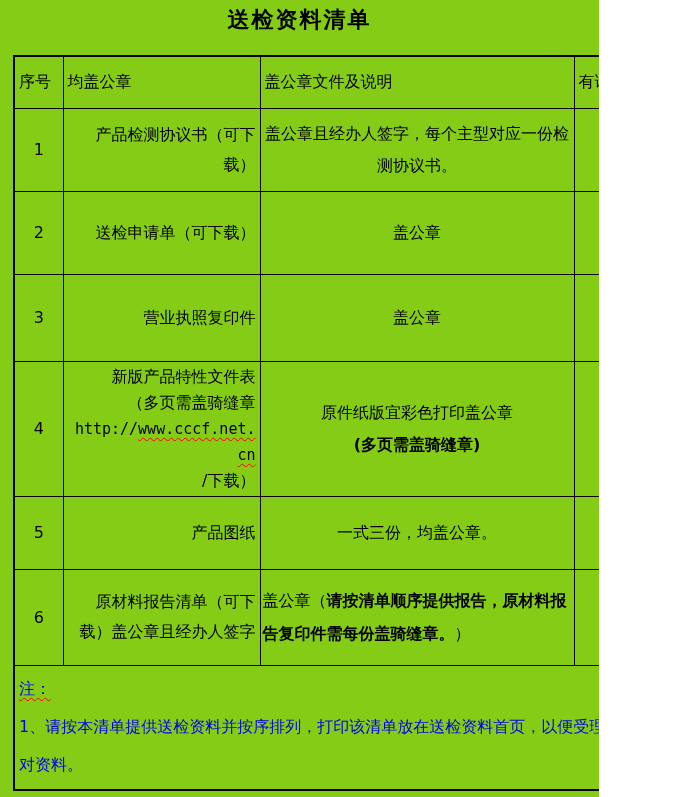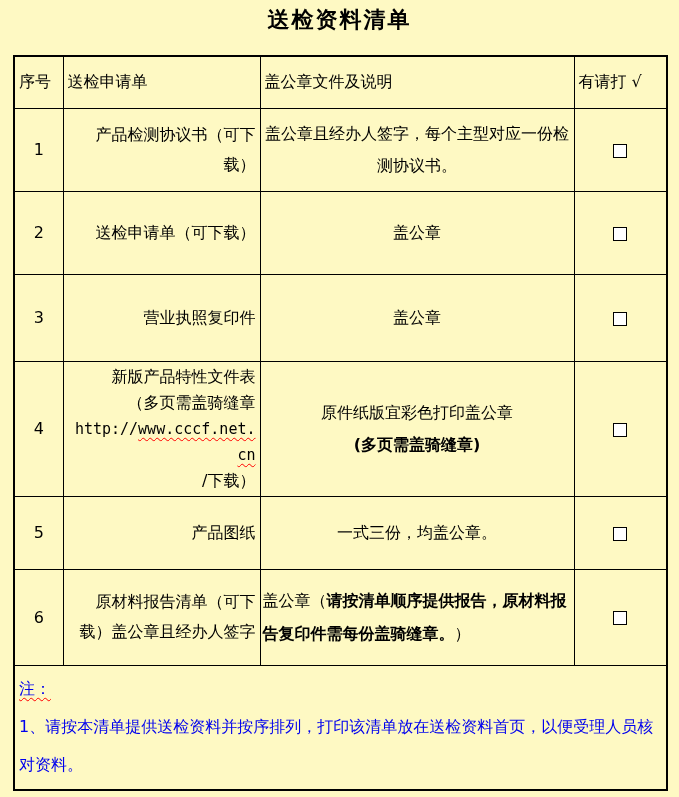--- a/index.html
+++ b/index.html
@@ -1,19 +1,19 @@
 <!DOCTYPE html>
 <html><head>
 <meta charset="utf-8">
 <style>
   html,body { margin:0; padding:0; background:#fff; }
   .page {
     position:relative;
-    width:679px; height:797px;
-    background:#fef9c3;
+    width:599px; height:797px;
+    background:#84cc16;
     font-family:"DejaVu Sans", sans-serif;
     color:#000;
     overflow:hidden;
   }
   .doc-title {
     padding-top:5px;
     text-align:center;
     font-size:22px;
     font-weight:bold;
     letter-spacing:2px;
@@ -101,21 +101,21 @@
     <colgroup>
       <col class="col-no">
         <col class="col-name">
         <col class="col-desc">
         <col class="col-check">
     </colgroup>
 
     <tbody>
         <tr class="r-header">
       <th>序号</th>
-      <th>送检申请单</th>
+      <th>均盖公章</th>
       <th>盖公章文件及说明</th>
       <th>有请打 √</th>
     </tr>
 
     <tr class="r-1">
       <td class="cell-no">1</td>
       <td class="cell-name">产品检测协议书（可下载）</td>
       <td class="cell-desc">盖公章且经办人签字，每个主型对应一份检测协议书。</td>
       <td class="cell-check">
         <span class="checkbox"></span>

